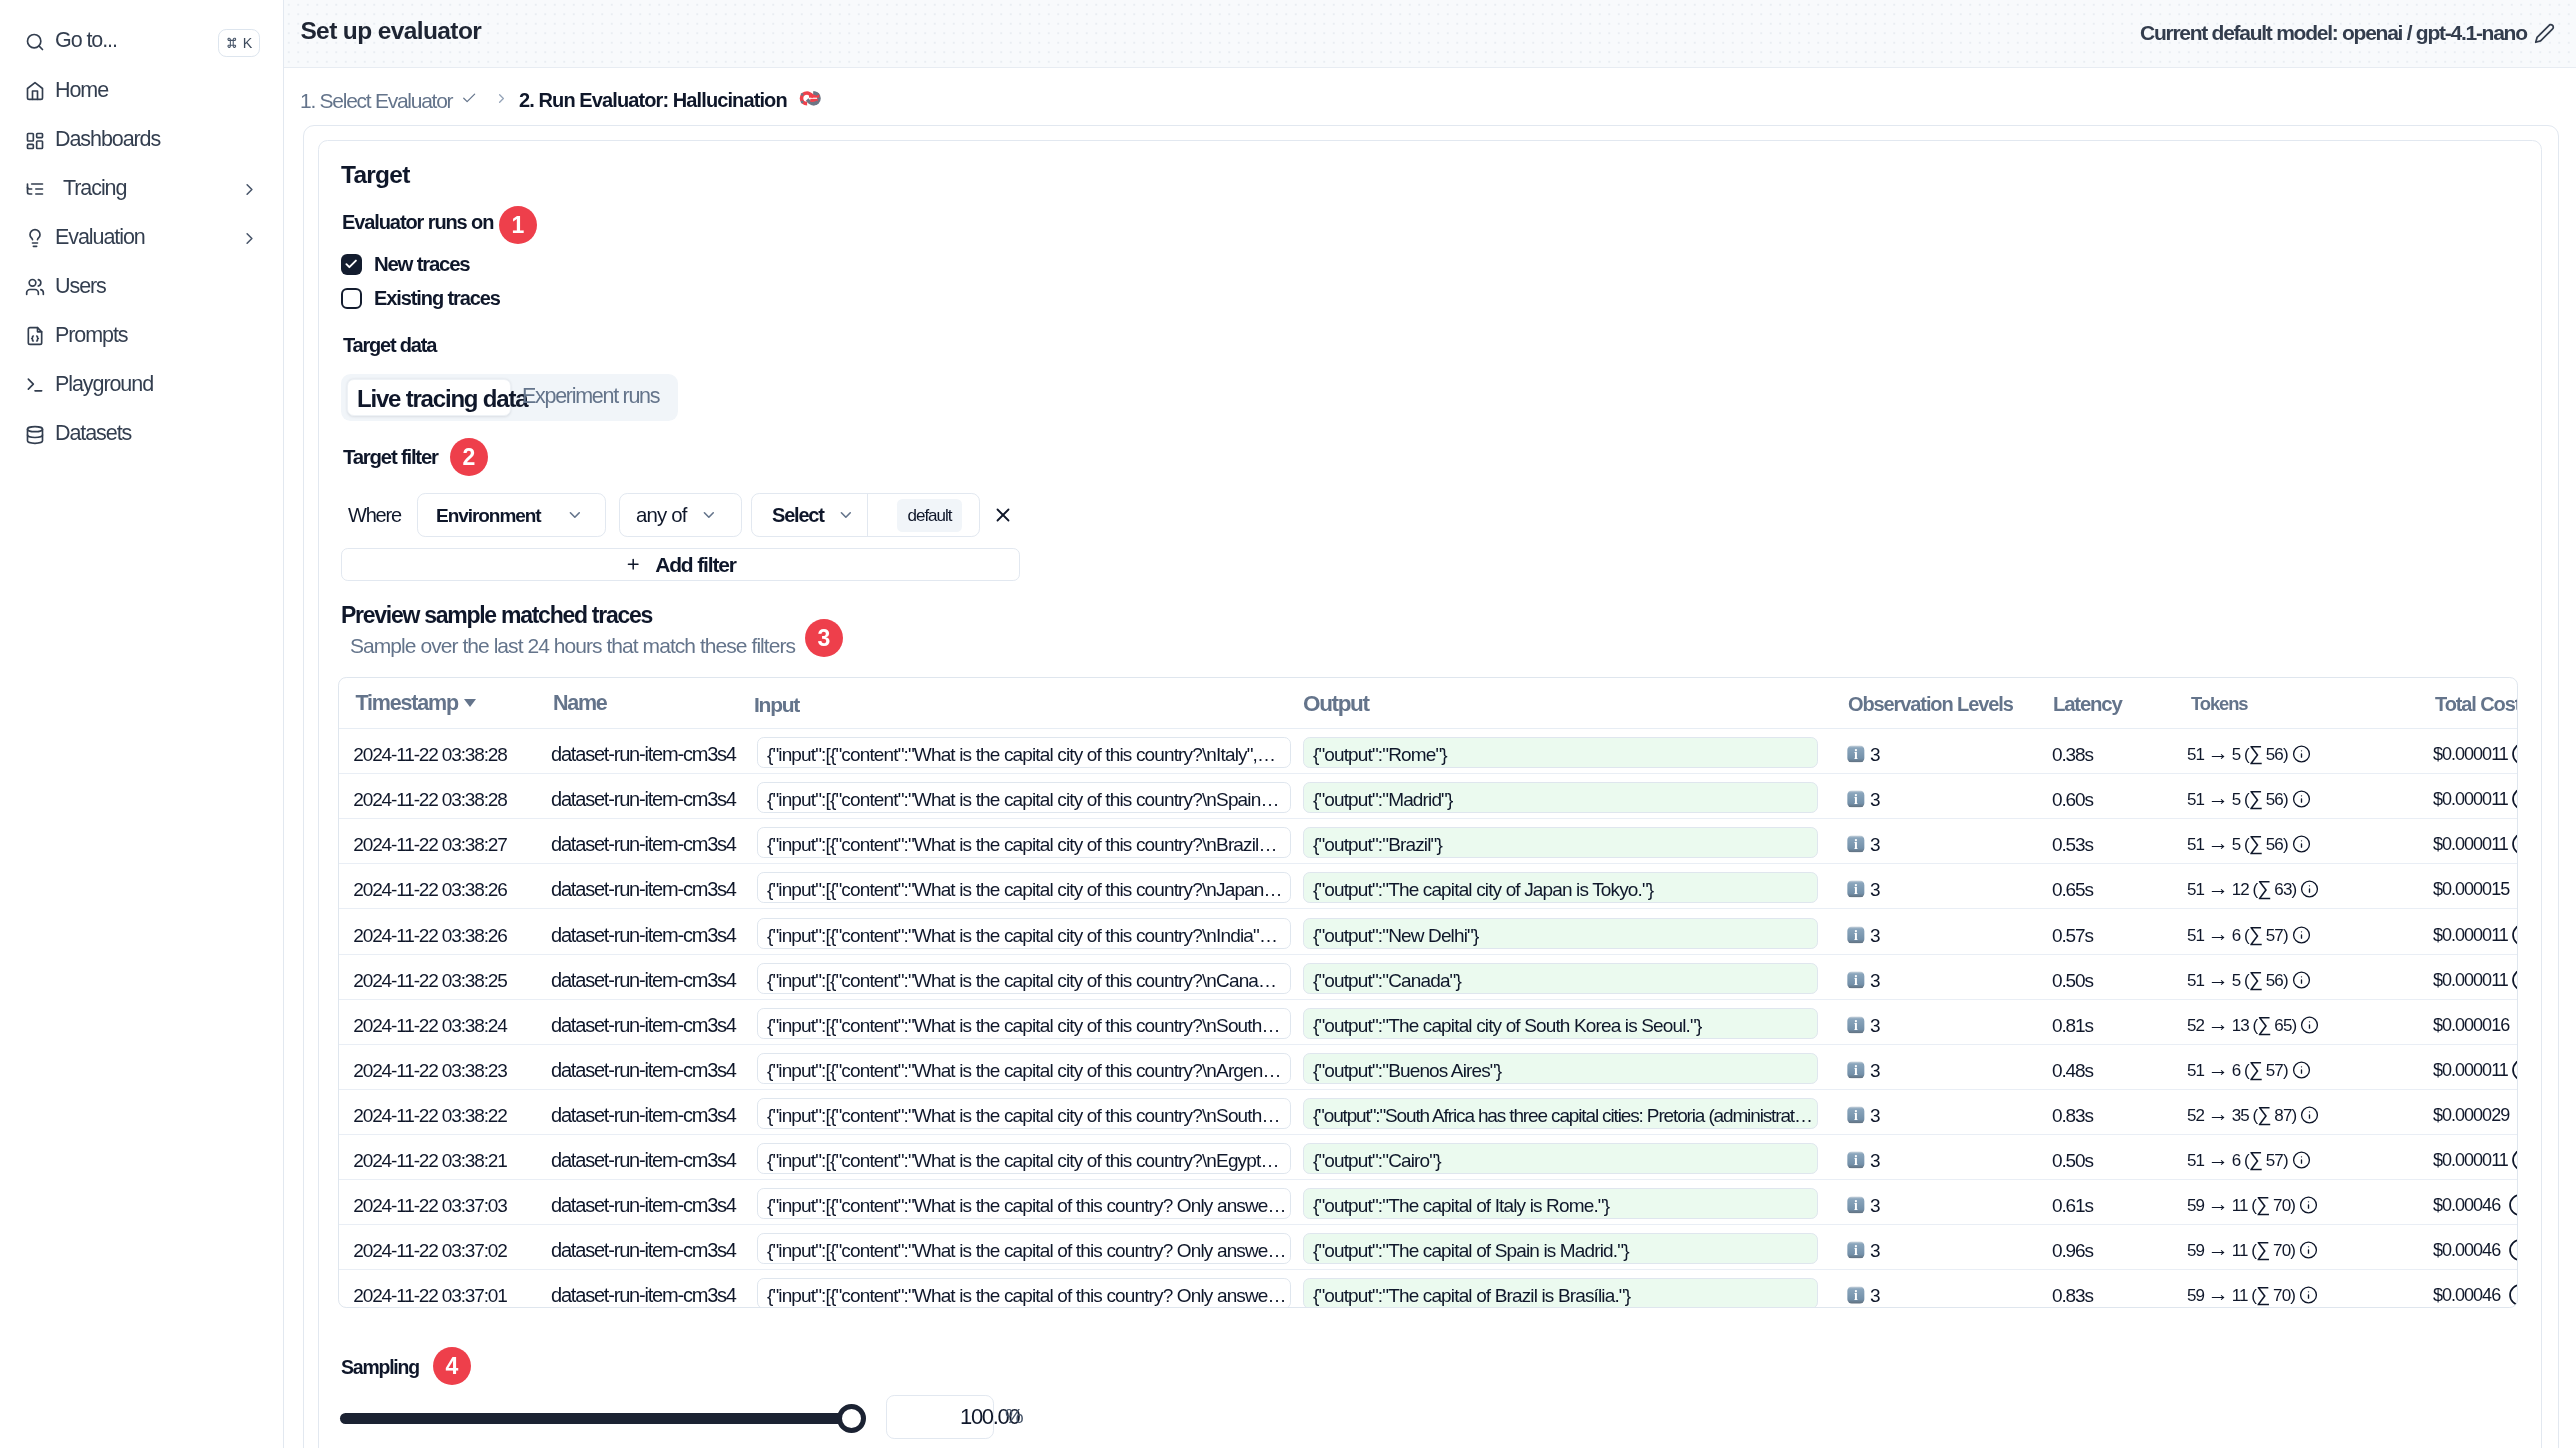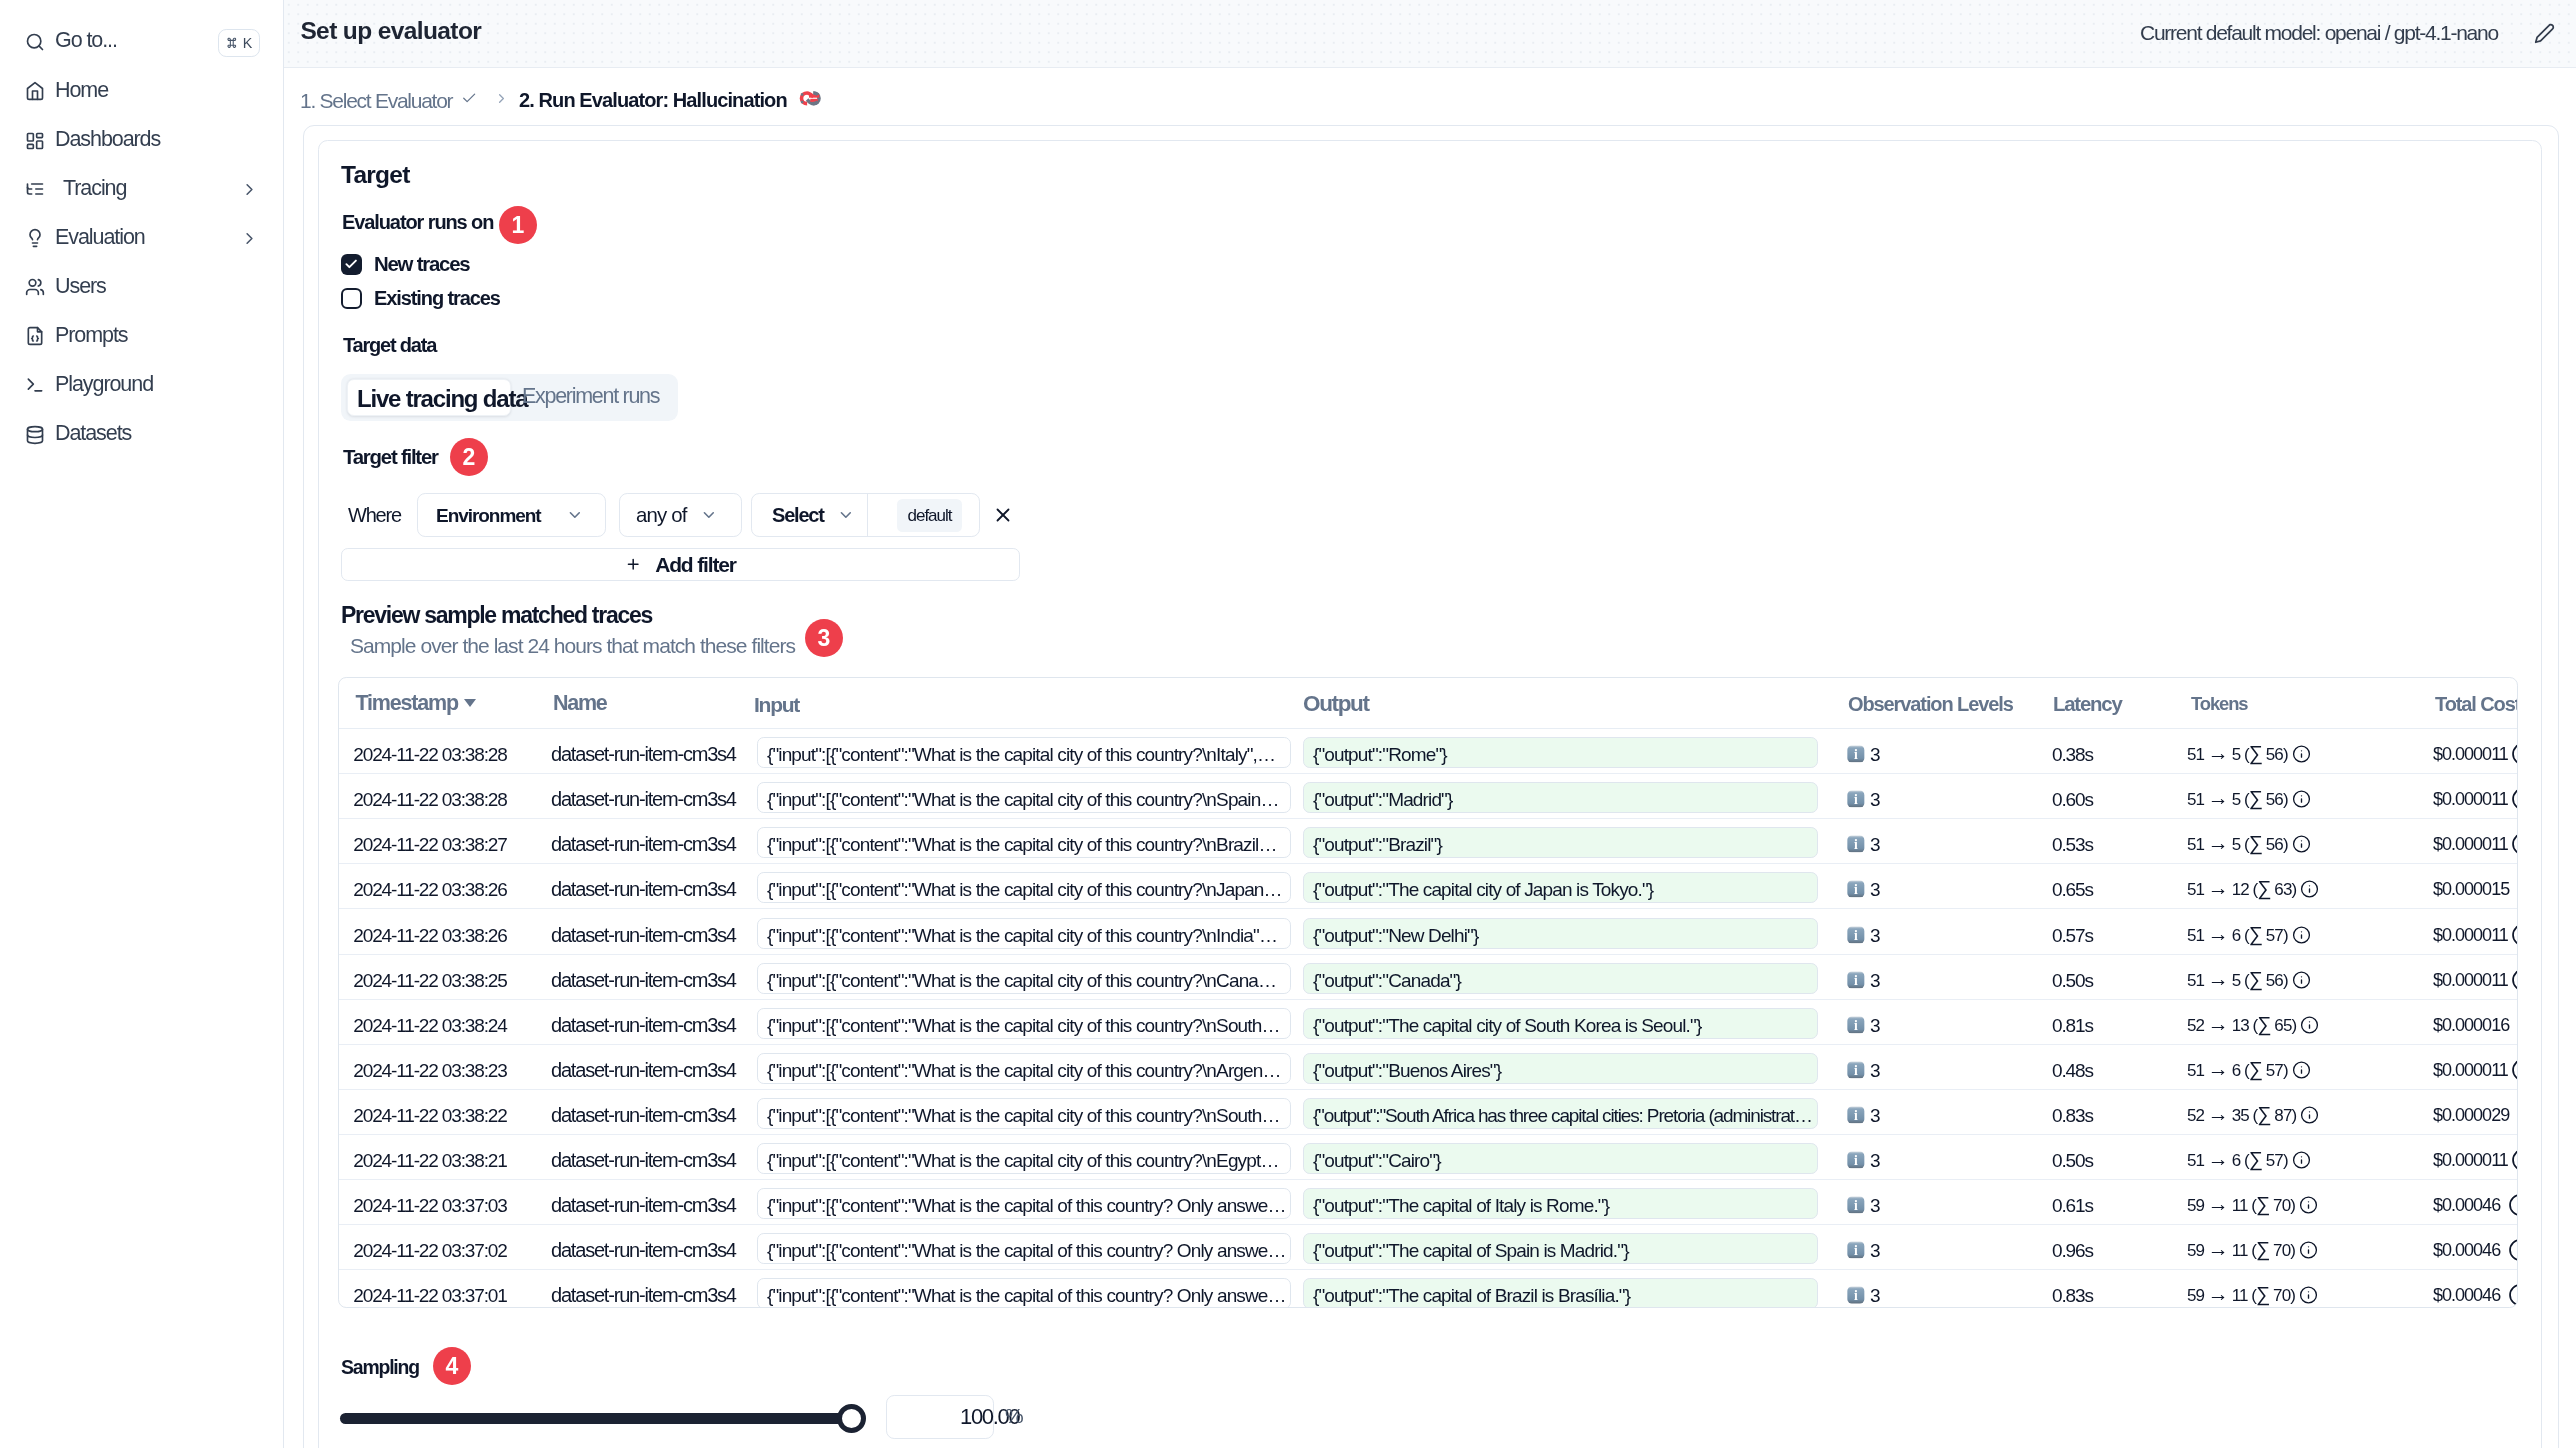--- a/index.html
+++ b/index.html
@@ -92,21 +92,21 @@
   <svg class="abs" style="left:24.5px;top:425px" width="20" height="20" viewBox="0 0 24 24" fill="none" stroke="#333e4f" stroke-width="2" stroke-linecap="round" stroke-linejoin="round">
       <ellipse cx="12" cy="5" rx="9" ry="3"></ellipse>
       <path d="M3 5V19A9 3 0 0 0 21 19V5"></path>
       <path d="M3 12A9 3 0 0 0 21 12"></path>
     </svg>
   <div class="lbl" style="left:55px;top:423px;font-size:21.5px;letter-spacing:-0.05em;color:#333e4f;">Datasets</div>
 </div>
 
 <div class="abs" id="topbar" style="left:284px;top:0;width:2292px;height:68px;background:#f8fafc;border-bottom:1.4px solid #e7ecf2;background-image:radial-gradient(#e9edf2 1px, transparent 1px);background-size:9.5px 9.5px;">
   <div class="lbl" style="left:16.4px;top:19px;font-size:24.5px;letter-spacing:-0.025em;font-weight:bold;color:#1e2533;">Set up evaluator</div>
-  <div class="lbl" style="left:1856px;top:22px;font-size:21px;letter-spacing:-0.06em;font-weight:normal;color:#333d4d;">Current default model: openai / gpt-4.1-nano</div>
+  <div class="lbl" style="left:1856px;top:22px;font-size:21px;letter-spacing:-0.06em;font-weight:bold;color:#333d4d;">Current default model: openai / gpt-4.1-nano</div>
   <svg class="abs" style="left:2250px;top:22.5px" width="21" height="21" viewBox="0 0 24 24" fill="none" stroke="#333d4d" stroke-width="2" stroke-linecap="round" stroke-linejoin="round">
       <path d="M17 3a2.85 2.83 0 1 1 4 4L7.5 20.5 2 22l1.5-5.5Z"></path>
     </svg>
 </div>
 
 <div class="lbl" style="left:300px;top:90px;font-size:21px;letter-spacing:-0.06em;color:#64748b;">1. Select Evaluator</div>
 <svg class="abs" style="left:461px;top:90px" width="16.4" height="16.4" viewBox="0 0 24 24" fill="none" stroke="#64748b" stroke-width="1.8" stroke-linecap="round" stroke-linejoin="round">
     <path d="M20 6 9 17l-5-5"></path>
   </svg>
 <svg class="abs" style="left:494px;top:91px" width="15" height="15" viewBox="0 0 24 24" fill="none" stroke="#94a3b8" stroke-width="2.1" stroke-linecap="round" stroke-linejoin="round">

